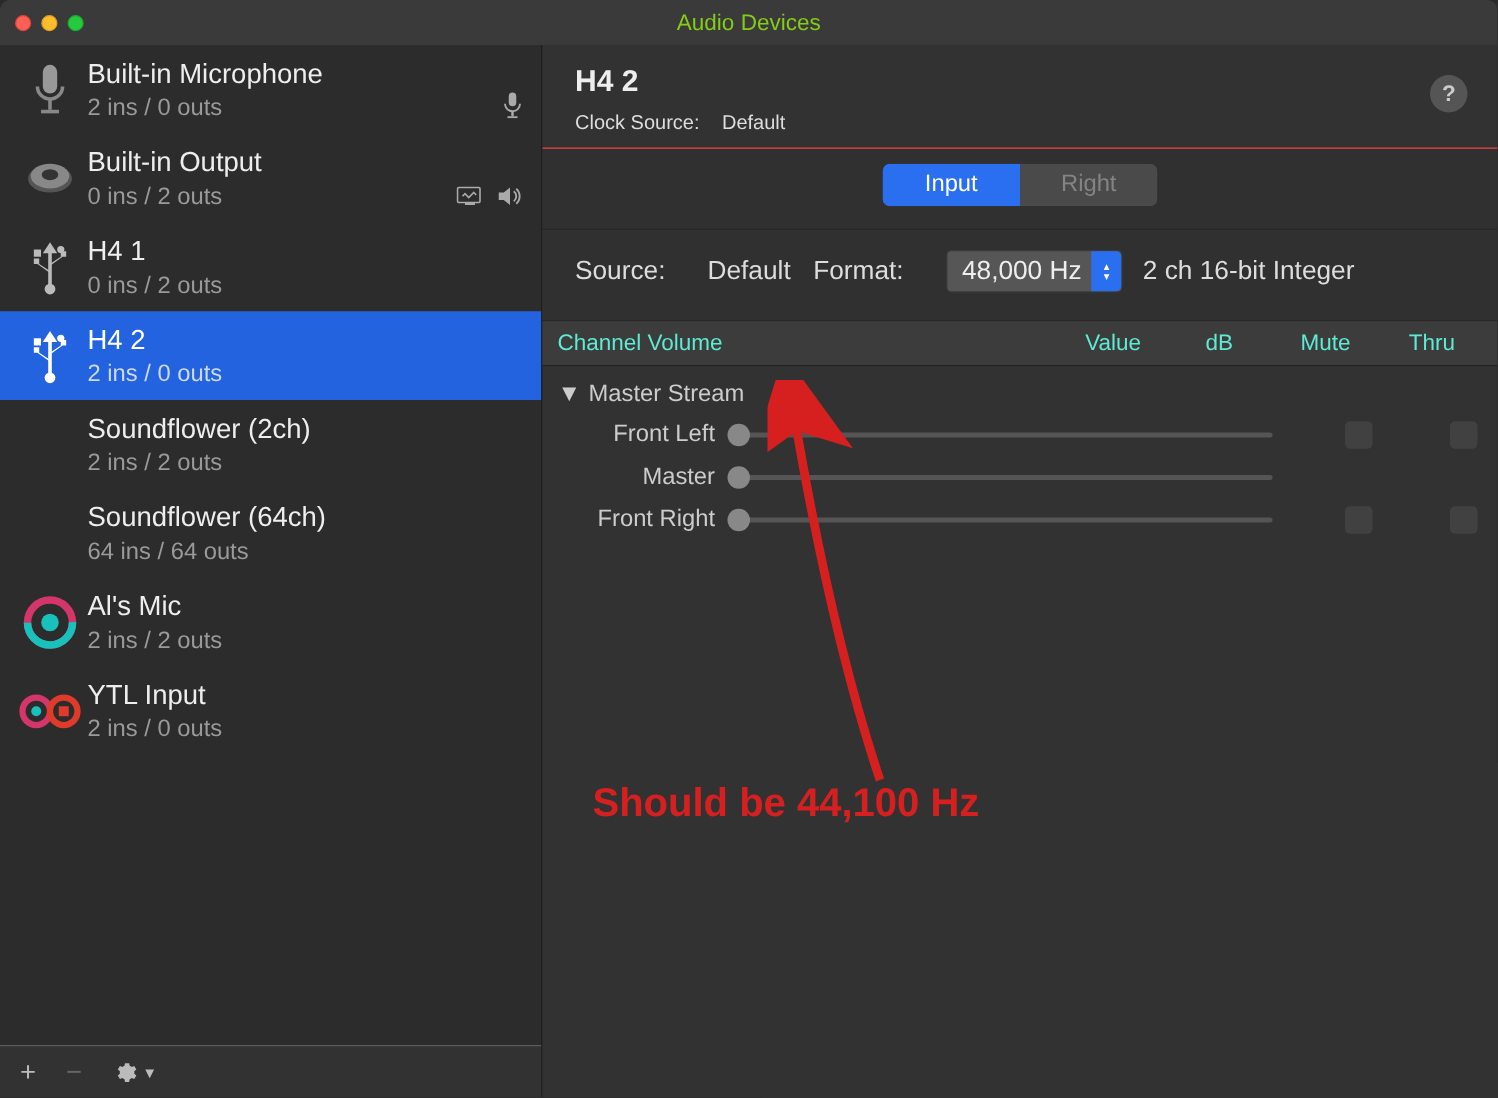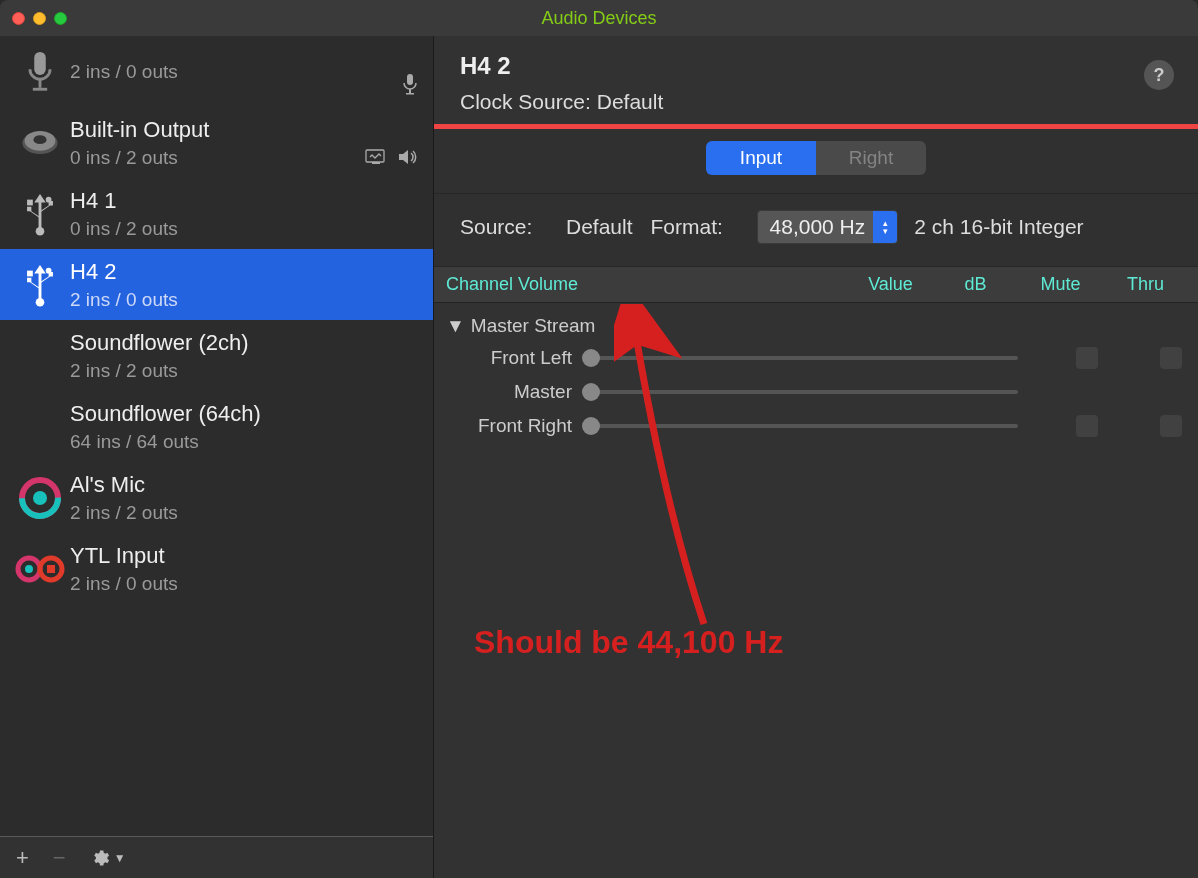--- a/index.html
+++ b/index.html
@@ -31,25 +31,25 @@
 
 
 .sidebar-bottom { height: 42px; border-top: 1px solid #5a5a5a; background: #323232; display: flex; align-items: center; padding: 0 16px; gap: 24px; }
 .sidebar-bottom .tb-btn { color: #bbb; font-size: 22px; display:flex; align-items:center; gap:4px;}
 .sidebar-bottom .minus { color: #666; }
 
 
 .detail { flex: 1; background: #323232; display: flex; flex-direction: column; position: relative; }
 .detail-header { padding: 16px 20px 10px 26px; display: flex; flex-direction: column; gap: 10px; position: relative; }
 .detail-title { font-size: 24px; font-weight: 600; color: #eee; }
-.clock-row { display: flex; gap: 6px; font-size: 21px; color: #ddd; align-items: baseline;}
+.clock-row { display: flex; gap: 18px; font-size: 16px; color: #ddd; align-items: baseline;}
 .help-btn { position: absolute; right: 24px; top: 24px; width: 30px; height: 30px; border-radius: 50%; background: #555; color: #ccc; display: flex; align-items: center; justify-content: center; font-size: 18px; font-weight: 600;}
 
 
-.seg-wrap { display:flex; justify-content:center; padding: 12px 0 18px 0; border-bottom: 1px solid #272727; border-top: 5px solid #ef4444; background:#303030;}
+.seg-wrap { display:flex; justify-content:center; padding: 12px 0 18px 0; border-bottom: 1px solid #272727; border-top: 1px solid #ef4444; background:#303030;}
 .seg { display: flex; border-radius: 6px; overflow: hidden;}
 .seg-btn { width: 110px; height: 34px; display:flex; align-items:center; justify-content:center; font-size: 19px;}
 .seg-btn.active { background: #2a6ff0; color: #fff; }
 .seg-btn.inactive { background: #4a4a4a; color: #848484; }
 
 .config { padding: 16px 26px 22px 26px; border-bottom: 1px solid #272727; background:#303030; display:flex; flex-direction:row; gap:18px;}
 .cfg-row { display:flex; align-items:center; gap: 16px; font-size: 21px; }
 .cfg-label { color: #ddd; min-width: 90px; }
 .format-select { background: #565656; border: 1px solid #3a3a3a; color: #eee; padding: 4px 6px 4px 12px; font-size: 21px; display:flex; align-items:center; gap:8px; border-radius:4px; position:relative;}
 .select-arrows { background:#2a6ff0; width:24px; height:100%; position:absolute; right:0; top:0; border-top-right-radius:4px; border-bottom-right-radius:4px; display:flex; flex-direction:column; align-items:center; justify-content:center;}
@@ -96,20 +96,21 @@
           <div class="device-icon-box">
             <svg width="36" height="46" viewBox="0 0 24 32">
               <rect x="8" y="2" width="8" height="16" rx="4" fill="#999"></rect>
               <rect x="8" y="2" width="8" height="16" rx="4" fill="url(#mg)"></rect>
               <path d="M5 14a7 7 0 0014 0" stroke="#888" stroke-width="2" fill="none"></path>
               <rect x="11" y="21" width="2" height="6" fill="#888"></rect>
               <rect x="7" y="27" width="10" height="2" fill="#888"></rect>
             </svg>
           </div>
           <div class="device-text">
+            <div class="device-name">Built-in Microphone</div>
             <div class="device-sub">2 ins / 0 outs</div>
           </div>
           <div class="device-indicators">
             <svg width="18" height="22" viewBox="0 0 18 22" fill="#aaa">
               <rect x="6" y="1" width="6" height="11" rx="3"></rect>
               <path d="M3 10a6 6 0 0012 0" stroke="#aaa" stroke-width="1.5" fill="none"></path>
               <rect x="8" y="16" width="2" height="4"></rect>
               <rect x="5" y="20" width="8" height="1.5"></rect>
             </svg>
           </div>

